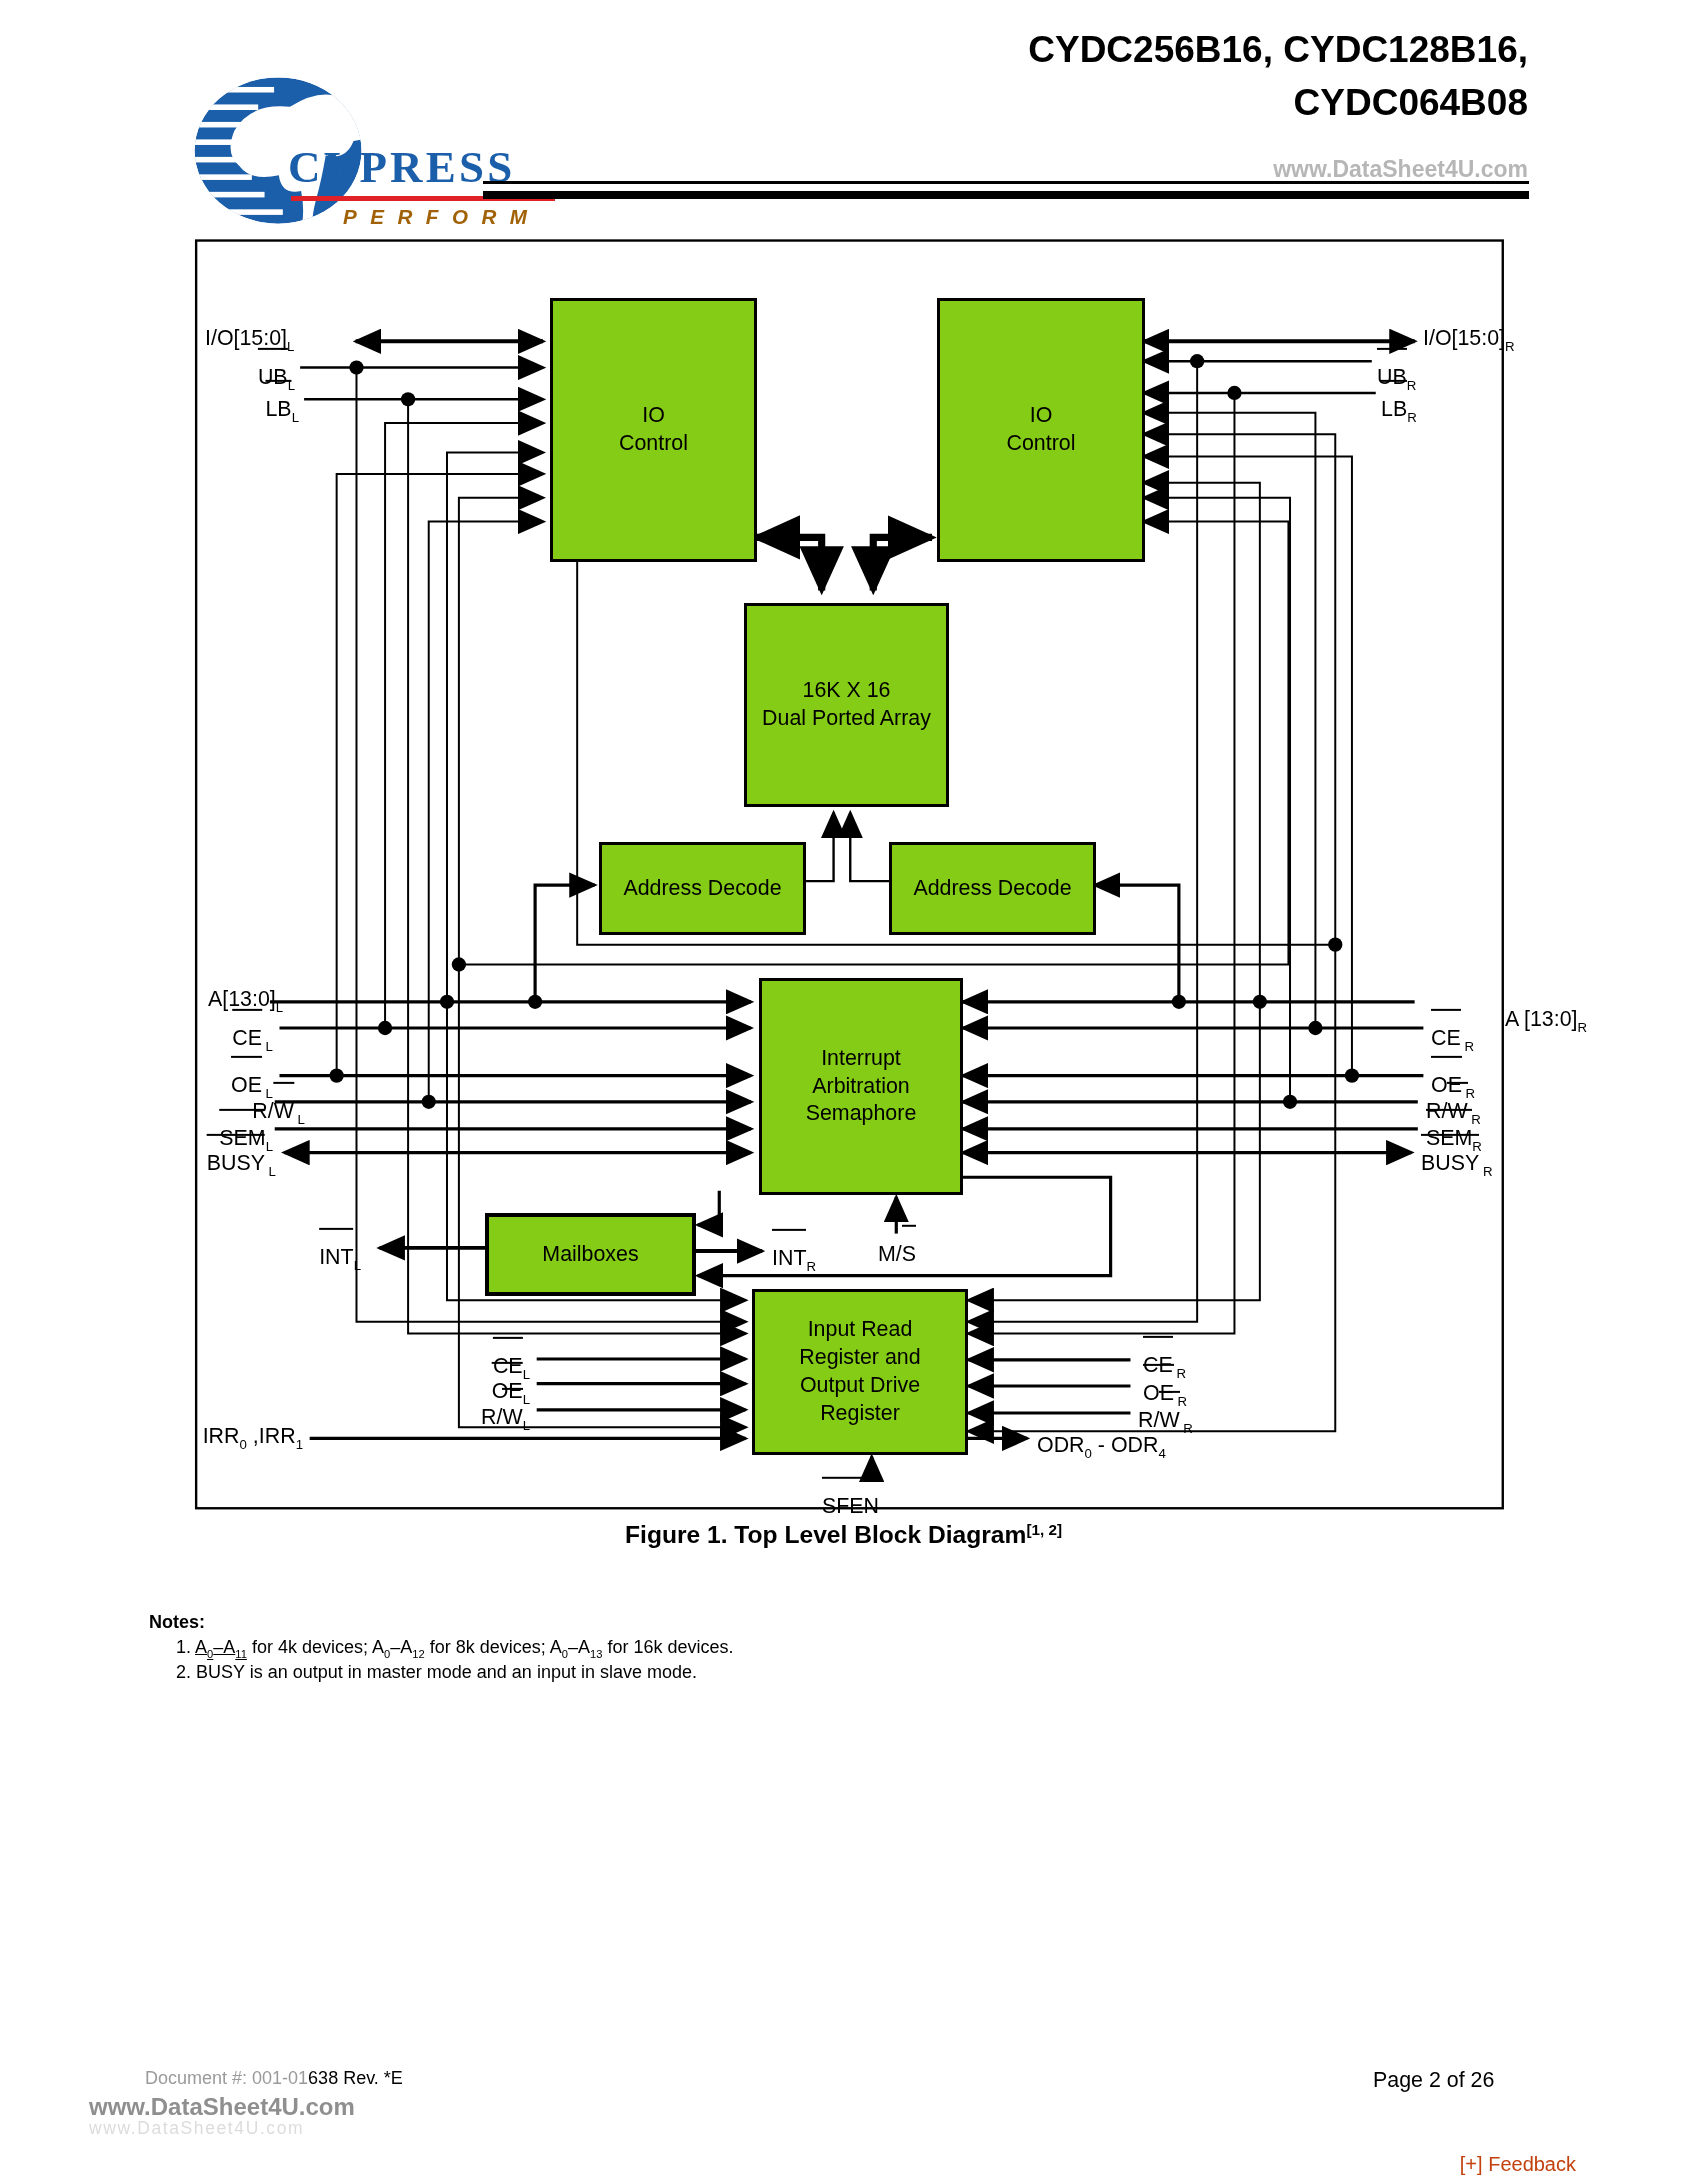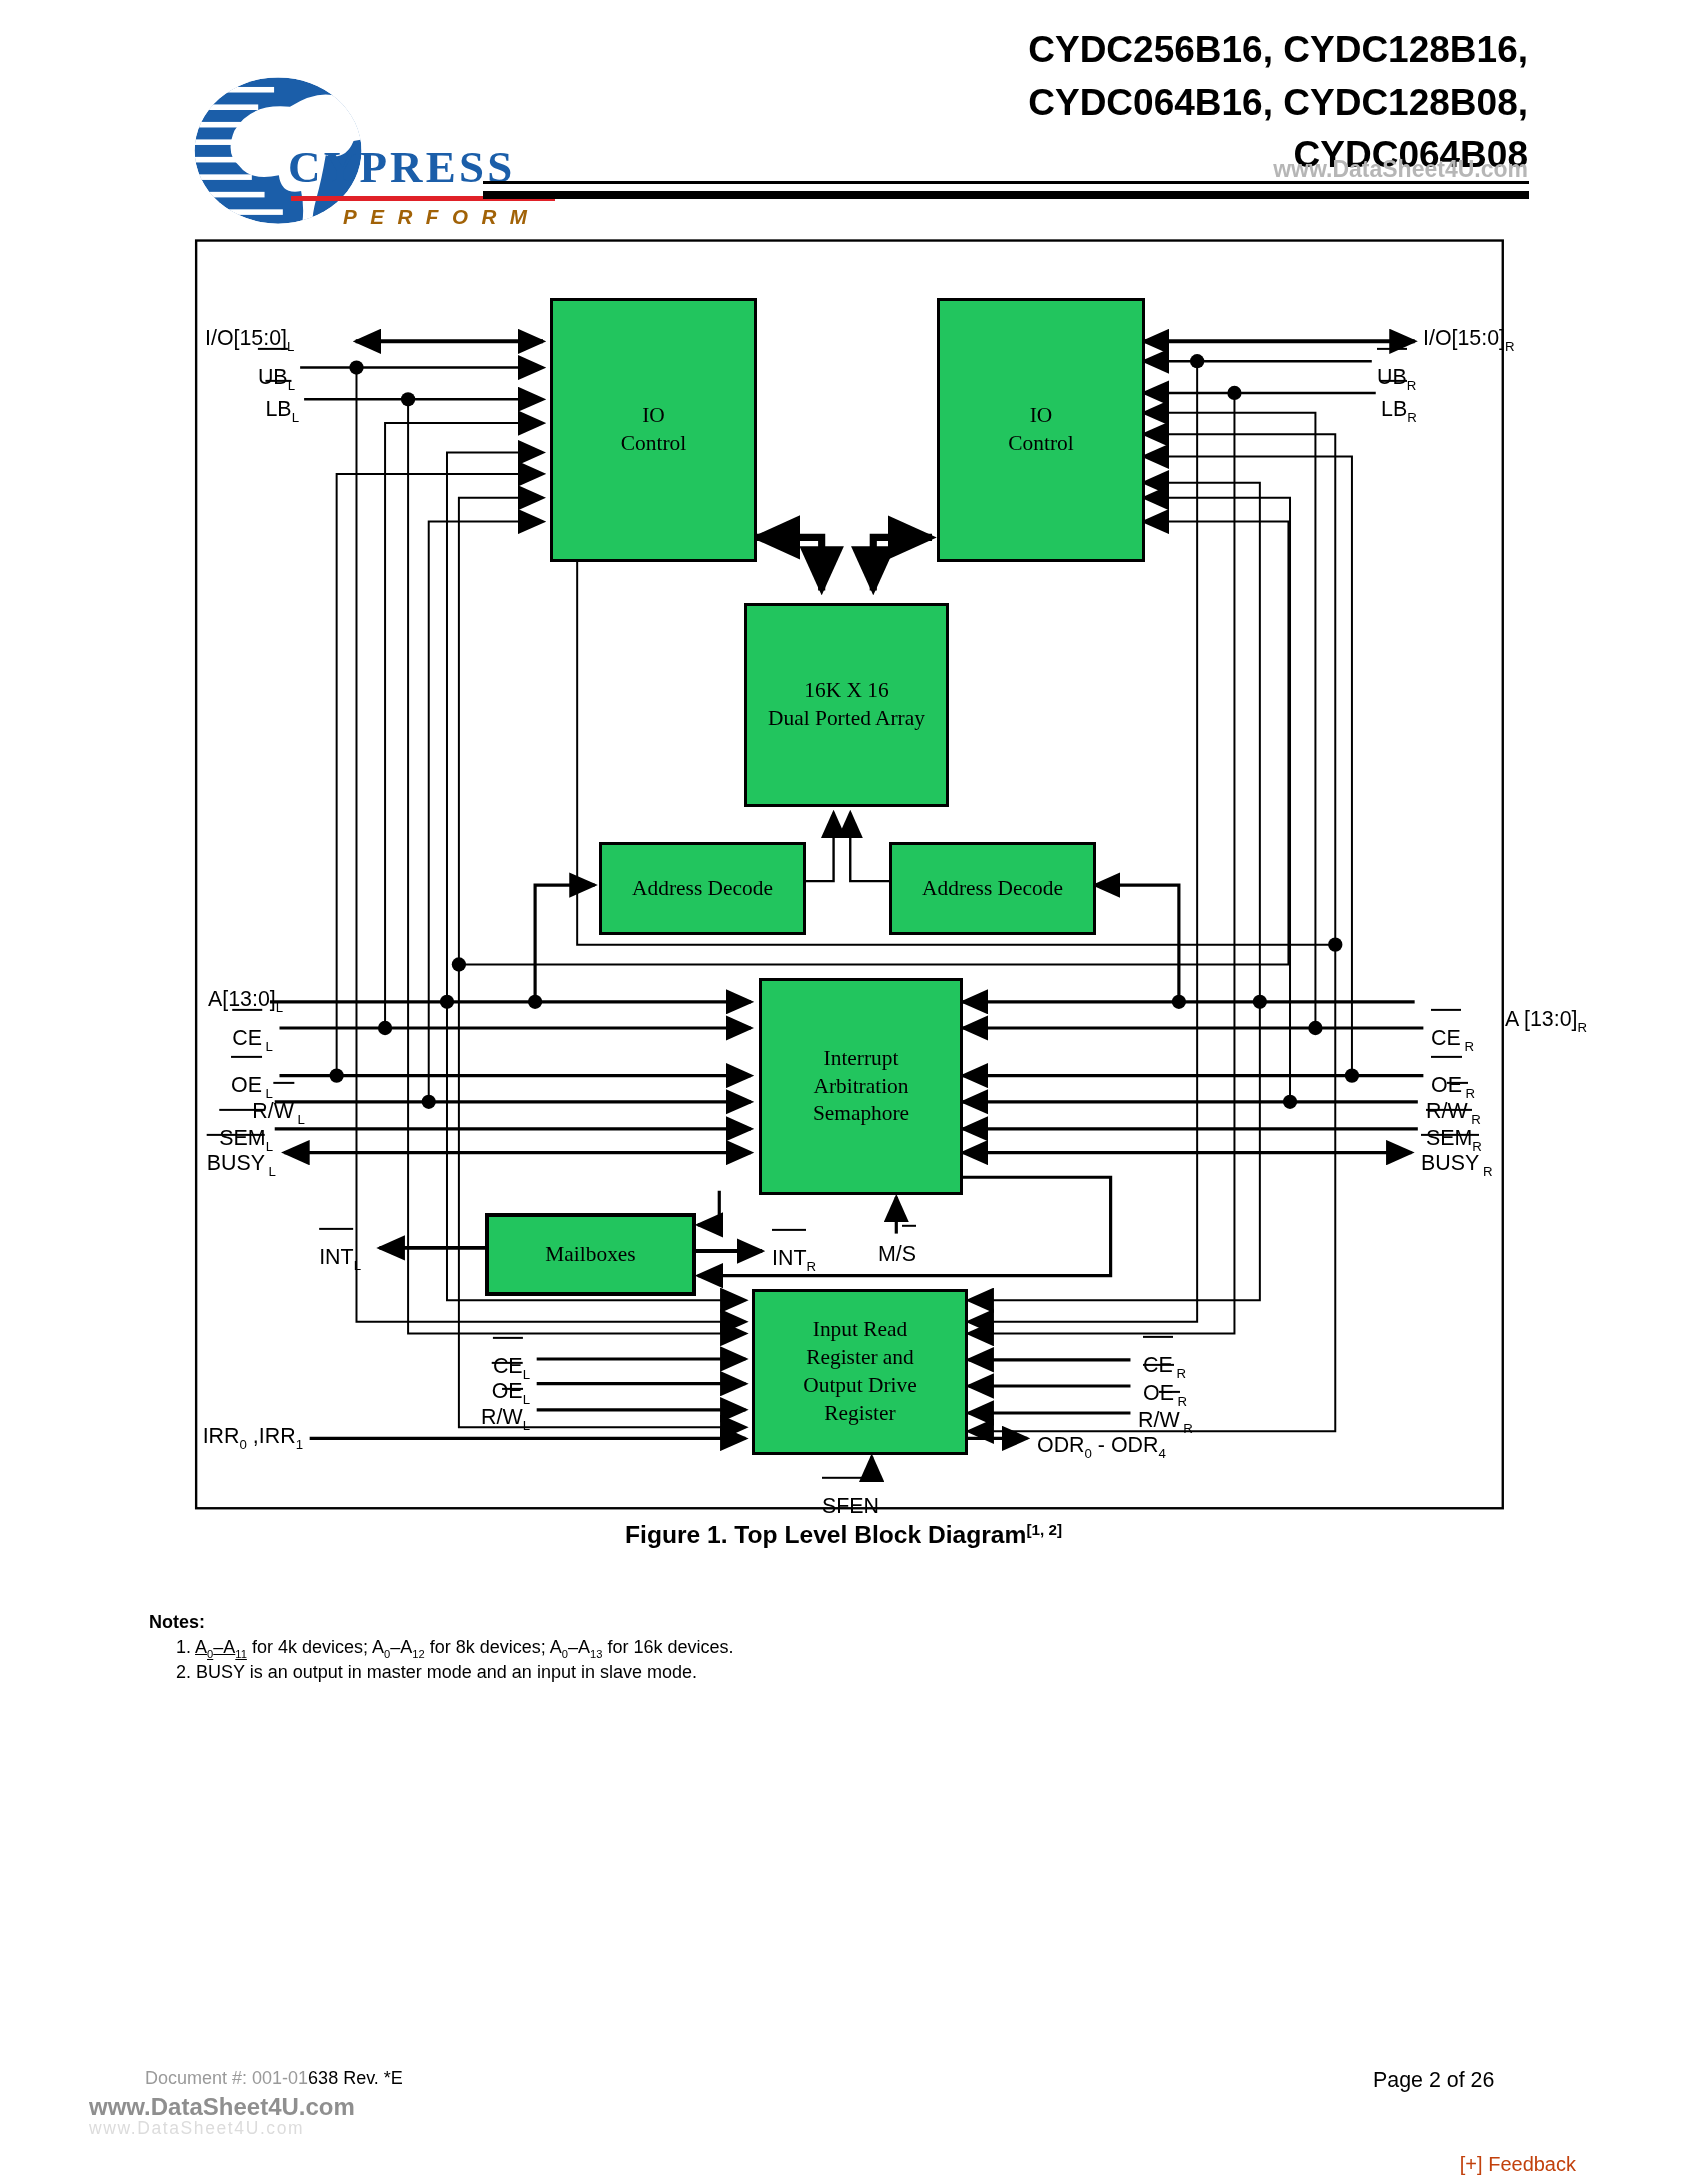--- a/index.html
+++ b/index.html
@@ -9,21 +9,21 @@
   #logo{left:139px;top:71px;width:445px;height:167px;}
   #brand{left:288px;top:141px;font-size:45px;font-weight:bold;color:#1b5ea9;letter-spacing:3.2px;font-family:"Liberation Serif",serif;}
   #brand-rule{left:291px;top:196px;width:264px;height:4.8px;background:#e02128;}
   #tagline{left:343px;top:205px;font-size:20.6px;font-weight:bold;font-style:italic;color:#a16207;letter-spacing:13.5px;}
   #title{right:159px;top:24px;text-align:right;font-size:37px;font-weight:bold;line-height:1.42;letter-spacing:0px;}
   #hdr-watermark{right:159px;top:156px;font-size:23px;color:#b6b6b6;font-weight:bold;}
   #rule-thin{left:483px;top:181px;width:1046px;height:3.2px;background:#000;}
   #rule-thick{left:483px;top:191px;width:1046px;height:8px;background:#000;}
   
   #fig{left:0;top:0;width:1687px;height:2183px;pointer-events:none;}
-  .blk{position:absolute;background:#22c55e;border:3.2px solid #000;display:flex;align-items:center;justify-content:center;text-align:center;font-size:21.4px;line-height:1.3;white-space:pre-line;font-family:Liberation Serif, serif;}
+  .blk{position:absolute;background:#84cc16;border:3.2px solid #000;display:flex;align-items:center;justify-content:center;text-align:center;font-size:21.4px;line-height:1.3;white-space:pre-line;}
   .sig{position:absolute;font-size:21.4px;white-space:nowrap;transform:translateY(-50%);line-height:1;}
   .sig.r{transform:translate(-100%,-50%);}
   .ovl{display:inline-block;border-top:2.4px solid #000;padding-top:17px;line-height:1;}
   .sub{font-size:0.62em;vertical-align:-0.45em;}
   .sup{font-size:0.62em;vertical-align:0.55em;}
   .unl{text-decoration:underline;}
   #caption{left:0;top:1521px;width:1687px;text-align:center;font-size:24.6px;font-weight:bold;}
   #notes-head{left:149px;top:1612px;font-size:18px;font-weight:bold;}
   #note-1{left:176px;top:1637px;font-size:18px;}
   #note-2{left:176px;top:1662px;font-size:18px;}
@@ -59,21 +59,20 @@
         <path d="M120,75 q20,-35 70,-30 q45,-28 75,-5 q35,-5 40,18 q25,5 10,22 l-45,8 q-10,25 -35,18 q-5,30 -12,55 q-8,30 -3,45 l-18,0 q8,-25 2,-55 q-25,5 -28,-20 q-35,8 -50,-12 q-18,-15 -6,-44 z"></path>
       </g>
     </g>
   </svg>
 </div>
 <div class="abs" id="brand">CYPRESS</div>
 <div class="abs" id="brand-rule"></div>
 <div class="abs" id="tagline">PERFORM</div>
 <div class="abs" id="title">
     <div>CYDC256B16, CYDC128B16,</div>
-    <div>CYDC064B16, CYDC128B08,</div>
     <div>CYDC064B08</div>
   </div>
 <div class="abs" id="hdr-watermark">www.DataSheet4U.com</div>
 <div class="abs" id="rule-thin"></div>
 <div class="abs" id="rule-thick"></div>
 
 <svg class="abs" id="fig" width="1687" height="2183" viewBox="0 0 2125 2750">
   <defs>
     <marker id="ah" orient="auto" markerUnits="userSpaceOnUse" markerWidth="36" markerHeight="32" refX="32" refY="16">
         <path d="M0,0 L36,16 L0,32 z" fill="#000"></path>

